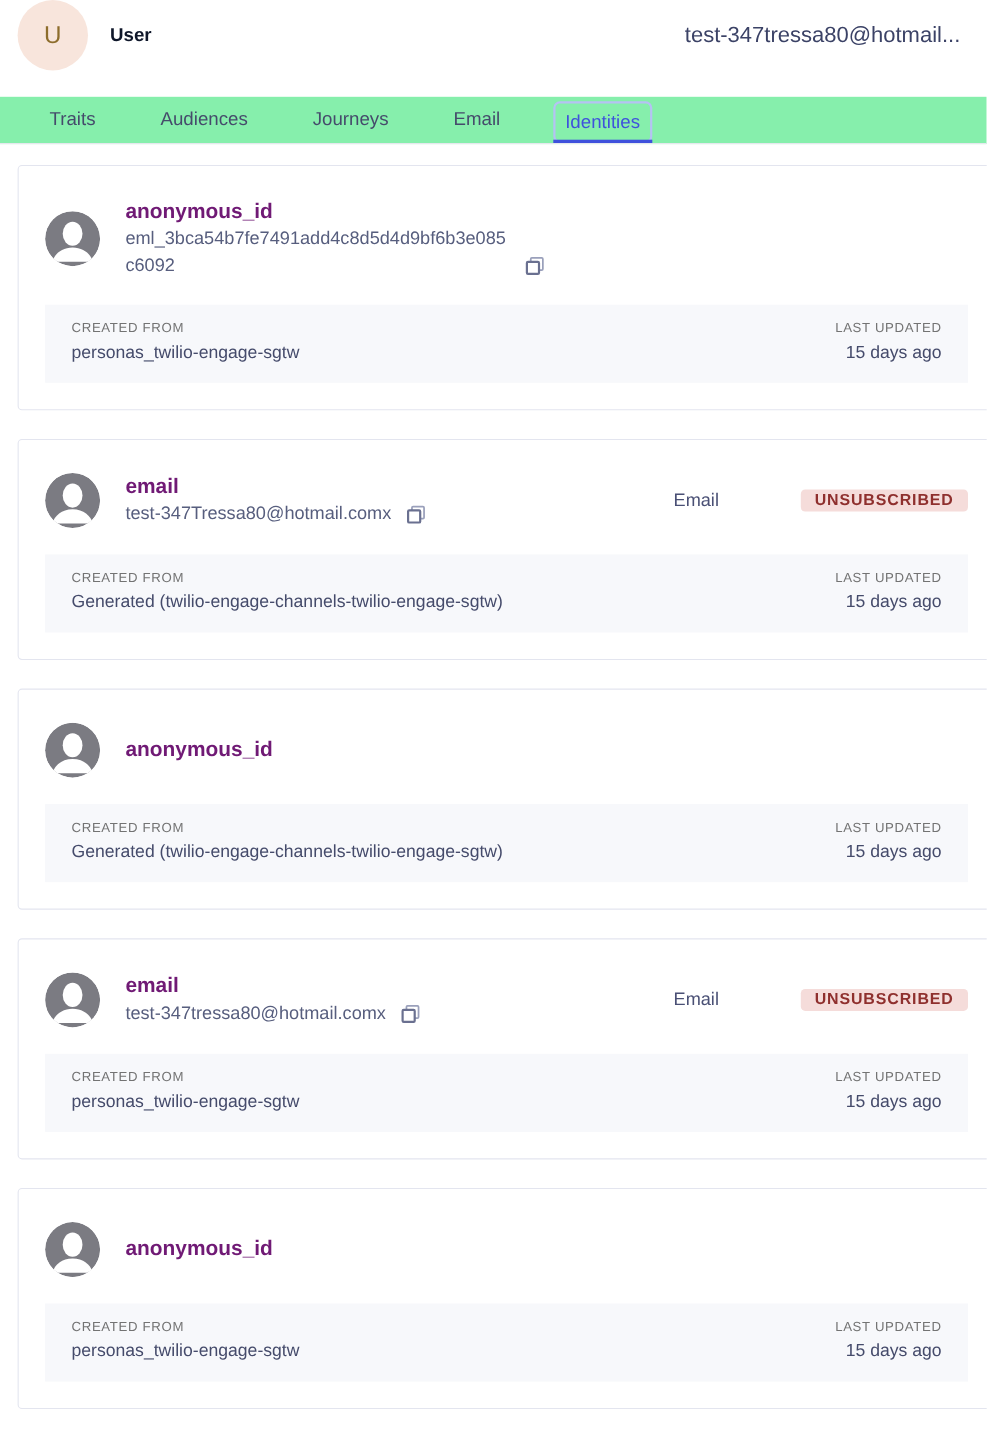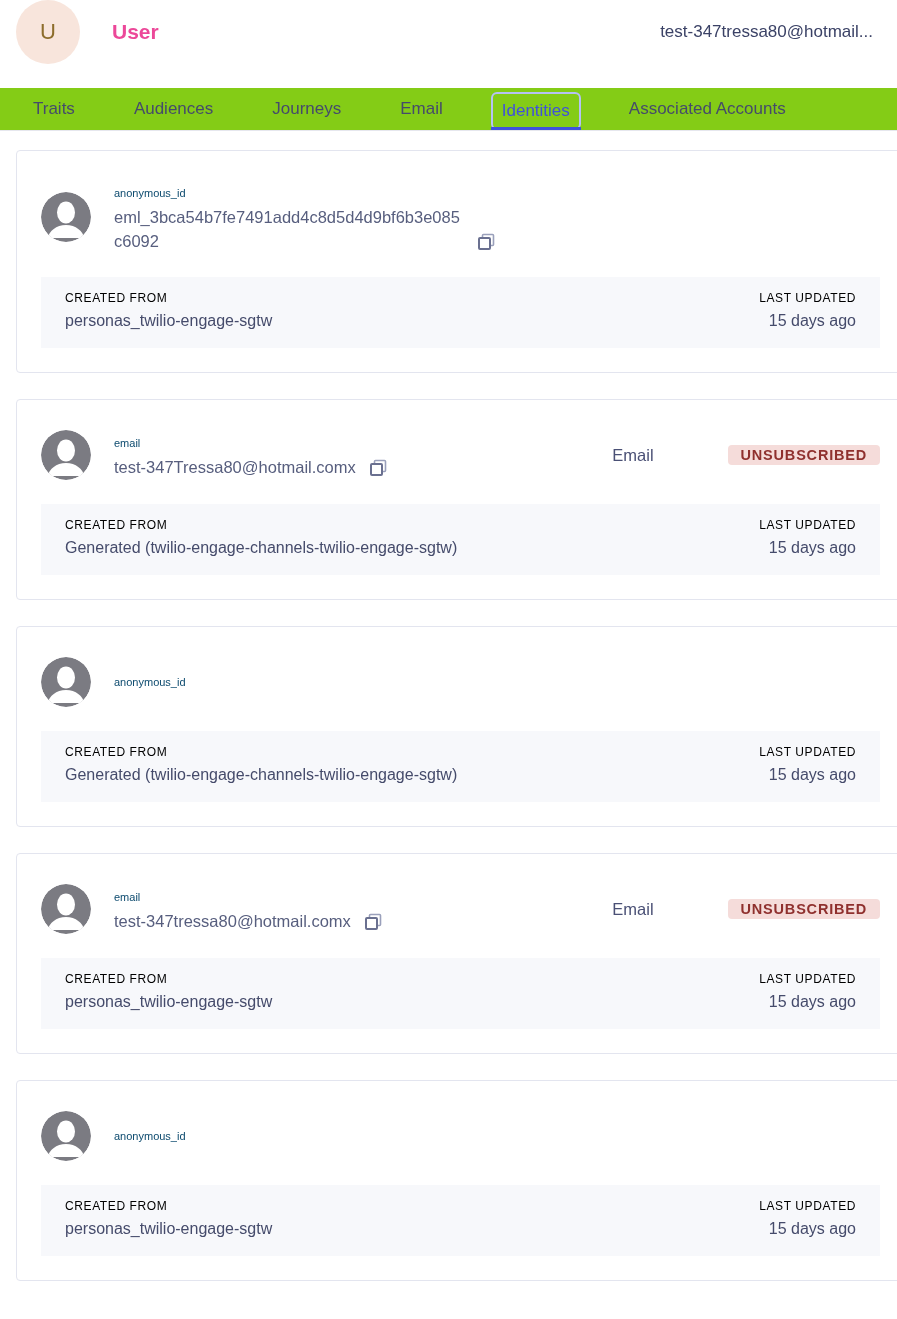--- a/index.html
+++ b/index.html
@@ -4,55 +4,55 @@
 <style>
   * { margin:0; padding:0; box-sizing:border-box; }
   html,body { width:897px; height:1319px; overflow:hidden; background:#ffffff;
     font-family:"Liberation Sans", sans-serif; color:#454b6b; }
 
   
   .hdr { display:flex; align-items:center; height:64px; padding:0 24px 0 16px; background:#fff; }
   .hdr-avatar { width:64px; height:64px; border-radius:50%; background:#f8e5dc;
     display:flex; align-items:center; justify-content:center;
     color:#8d6d2c; font-size:22px; flex:0 0 auto; }
-  .hdr-title { margin-left:32px; font-size:21px; font-weight:700; color:#ec4899; }
-  .hdr-email { margin-left:auto; font-size:17px; color:#3b4266; }
+  .hdr-title { margin-left:20px; font-size:17px; font-weight:700; color:#0f172a; }
+  .hdr-email { margin-left:auto; font-size:20px; color:#3b4266; }
 
   
   .tabbar { display:flex; align-items:stretch; gap:37px; height:43px; margin-top:24px;
-    padding-left:22px; border-bottom:1px solid #e6e7ee; background:#84cc16; }
+    padding-left:34px; border-bottom:1px solid #e6e7ee; background:#86efac; }
   .tab { display:flex; align-items:center; position:relative; font-size:17px;
     color:#454b6b; cursor:pointer; }
   .tab .ring { padding:7px 9px; border:2px solid transparent; border-radius:6px; }
   .tab.active { color:#3f51dc;align-items:flex-end; }
   .tab.active .ring { border-color:#b5c2f4; }
   .tab.active::after { content:""; position:absolute; left:0; right:0; bottom:0;
     height:3px; background:#3f51dc; }
 
   
   .main { padding:19px 0 0 16px; display:flex; flex-direction:column; gap:26px; }
   .card { width:889px; background:#fff; border:1px solid #e3e5ef; border-radius:4px;
     padding:30px 24px 24px 24px; }
   .card-head { display:flex; align-items:center; gap:23px; }
   .card-avatar { width:50px; height:50px; flex:0 0 auto; }
-  .card-title { font-size:11px; font-weight:400; color:#0c4a6e; line-height:24px; }
+  .card-title { font-size:19px; font-weight:700; color:#701a75; line-height:24px; }
   .value-row { display:flex; align-items:flex-end; gap:12px; }
   .value-text { font-size:16.5px; color:#575e7e; line-height:24px; max-width:350px;
     word-break:break-all; }
   .copy-btn { background:none; border:none; padding:0; cursor:pointer; display:flex; }
   .head-right { margin-left:auto; display:flex; align-items:center; gap:74px; }
   .channel { font-size:16.5px; color:#4a5075; }
   .badge { background:#f5dcda; color:#8f302e; font-size:14.5px; font-weight:700;
     letter-spacing:0.8px; line-height:18px; padding:1px 13px; border-radius:4px; }
 
   .strip { margin-top:24px; background:#f7f8fb; padding:14px 24px 16px;
     display:flex; justify-content:space-between; align-items:flex-start; }
   .strip-col { display:flex; flex-direction:column; gap:5px; }
   .strip-col.right { text-align:right; }
-  .strip-label { font-size:12px; letter-spacing:0.6px; color:#000000; font-weight:500; }
+  .strip-label { font-size:12px; letter-spacing:0.6px; color:#737373; font-weight:500; }
   .strip-value { font-size:16px; color:#454b6b; line-height:22px; }
 </style>
 </head>
 <body>
 
 <svg width="0" height="0" style="position:absolute" aria-hidden="true">
   <defs>
       <clipPath id="avclip">
         <circle cx="25" cy="25" r="25"></circle>
       </clipPath>
@@ -75,23 +75,20 @@
       <span class="ring">Audiences</span>
     </div>
   <div class="tab">
       <span class="ring">Journeys</span>
     </div>
   <div class="tab">
       <span class="ring">Email</span>
     </div>
   <div class="tab active">
       <span class="ring">Identities</span>
-    </div>
-  <div class="tab">
-      <span class="ring">Associated Accounts</span>
     </div>
 </div>
 
 <div class="main">
 
   <div class="card">
     <div class="card-head">
       <svg class="card-avatar" viewBox="0 0 50 50">
         <g clip-path="url(#avclip)">
           <circle cx="25" cy="25" r="25" fill="#7b7b82"></circle>

